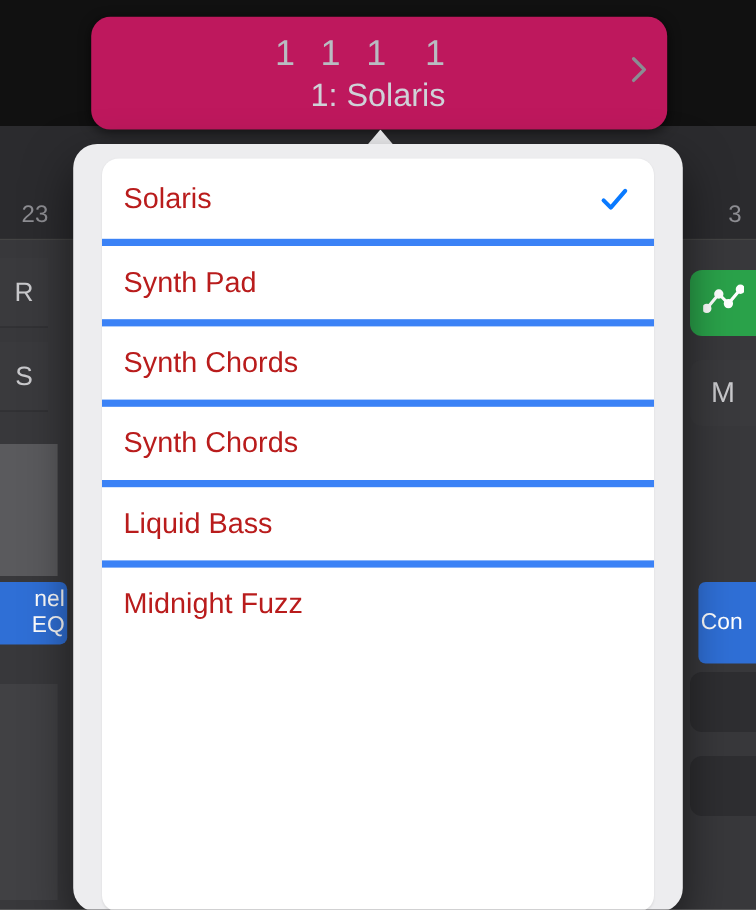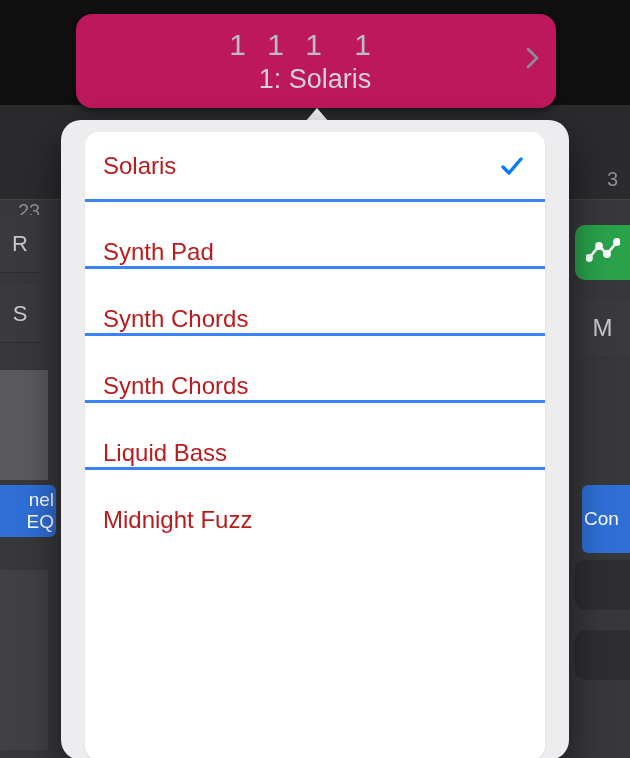--- a/index.html
+++ b/index.html
@@ -10,21 +10,21 @@
   .bg {
     position: absolute; inset: 0;
     background: linear-gradient(#111 0 105px, #2b2b2e 105px 180px, #38383b 180px 758px);
     filter: blur(0.3px);
   }
   .bg .ruler {
     position: absolute; top: 150px; left: 0; right: 0; height: 50px;
     background: #2b2b2e; border-bottom: 1px solid #444;
   }
   .bg .ruler .num-left {
-    position: absolute; left: 18px; top: 18px; font-size: 20px; color: #8e8e93; margin-top: 32px;
+    position: absolute; left: 18px; top: 18px; font-size: 20px; color: #8e8e93;
   }
   .bg .ruler .num-right {
     position: absolute; right: 12px; top: 18px; font-size: 20px; color: #8e8e93;
   }
   .bg .sidebtn {
     position: absolute; left: 0; width: 40px; height: 58px;
     display: flex; align-items: center; justify-content: center;
     color: #c9c9cc; font-size: 22px; font-weight: 400;
     border-bottom: 1px solid #2d2d30;
     background: #3a3a3d;
@@ -129,21 +129,21 @@
     margin: 12px 24px 0; background: #fff; border-radius: 14px;
     flex: 1; overflow: hidden;
     box-shadow: 0 1px 2px rgba(0,0,0,.08);
   }
   .row {
     display: flex; align-items: center; justify-content: space-between;
     height: 67px; padding: 0 20px 0 18px;
     font-size: 24px; color: #b91c1c; font-weight: 500;
     cursor: pointer;
   }
-  .row + .row { border-top: 3px solid #3b82f6; align-items: flex-end; }
+  .row + .row { border-top: 6px solid #3b82f6; }
   .row .check { color: #0a7aff; }
   .row .check svg { width: 26px; height: 26px; display:block;}
 </style>
 </head>
 <body>
 
 <div class="bg">
   <div class="ruler">
     <span class="num-left">23</span>
     <span class="num-right">3</span>

